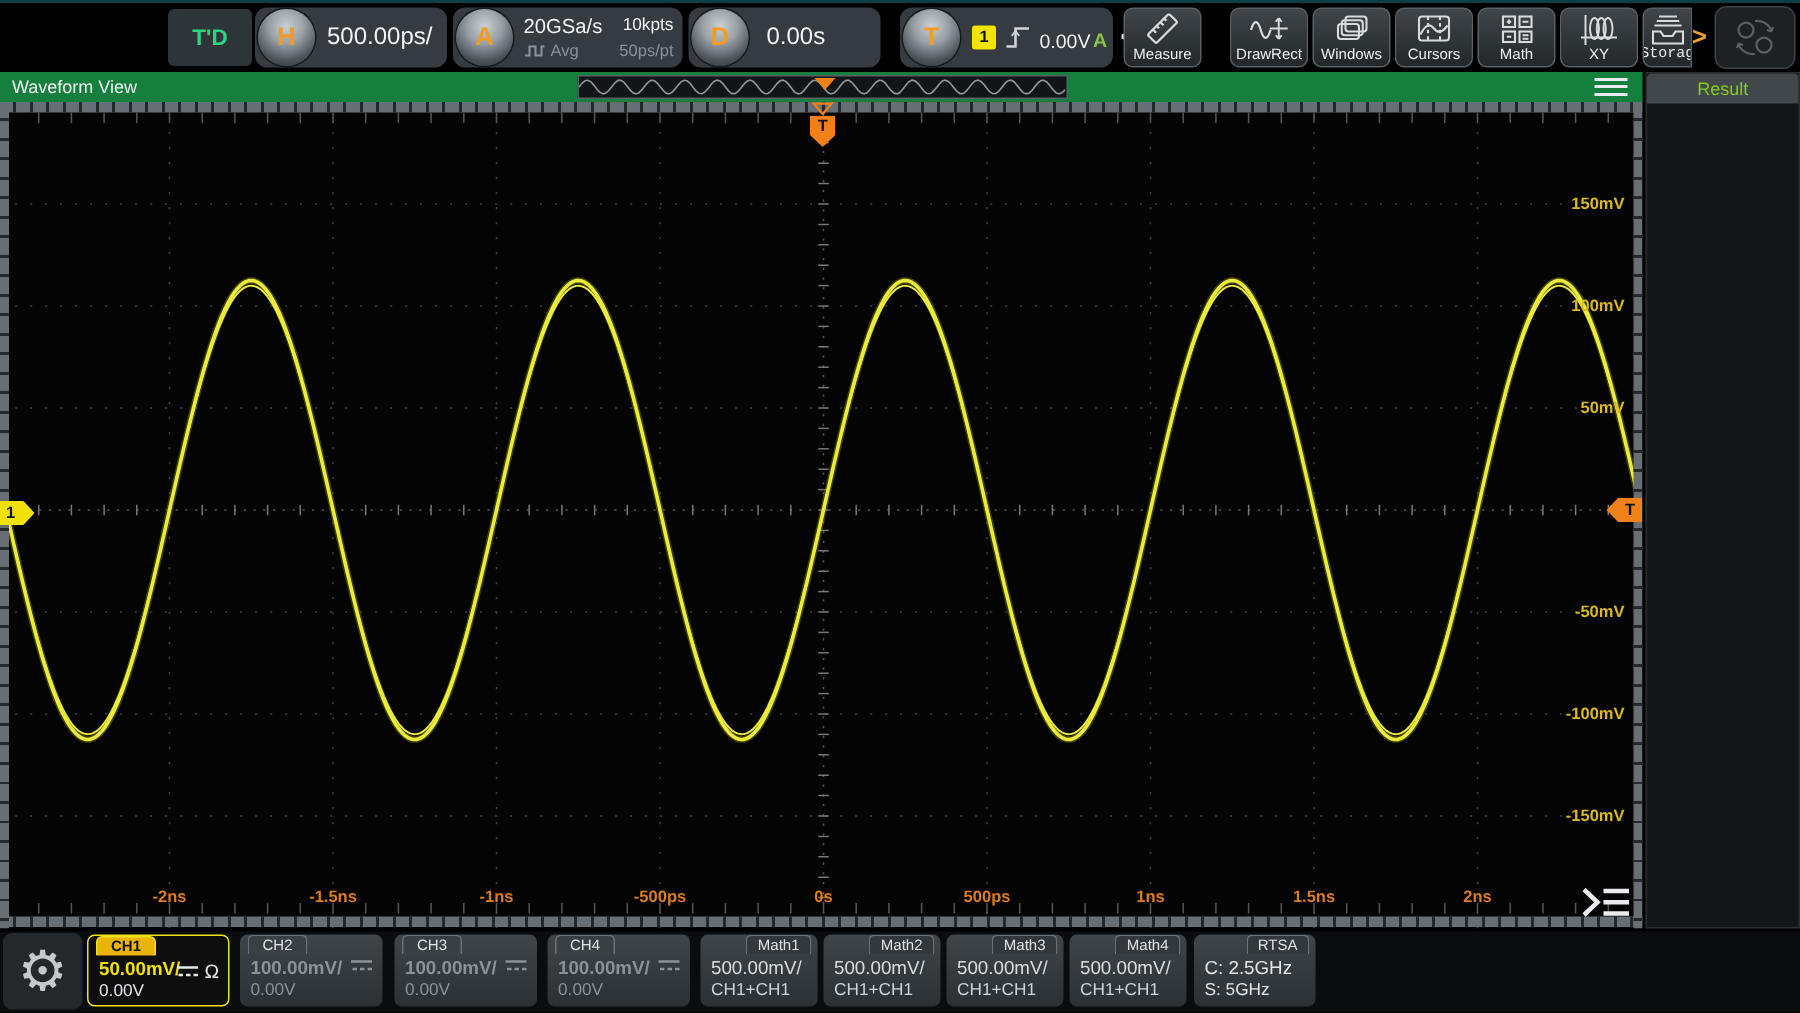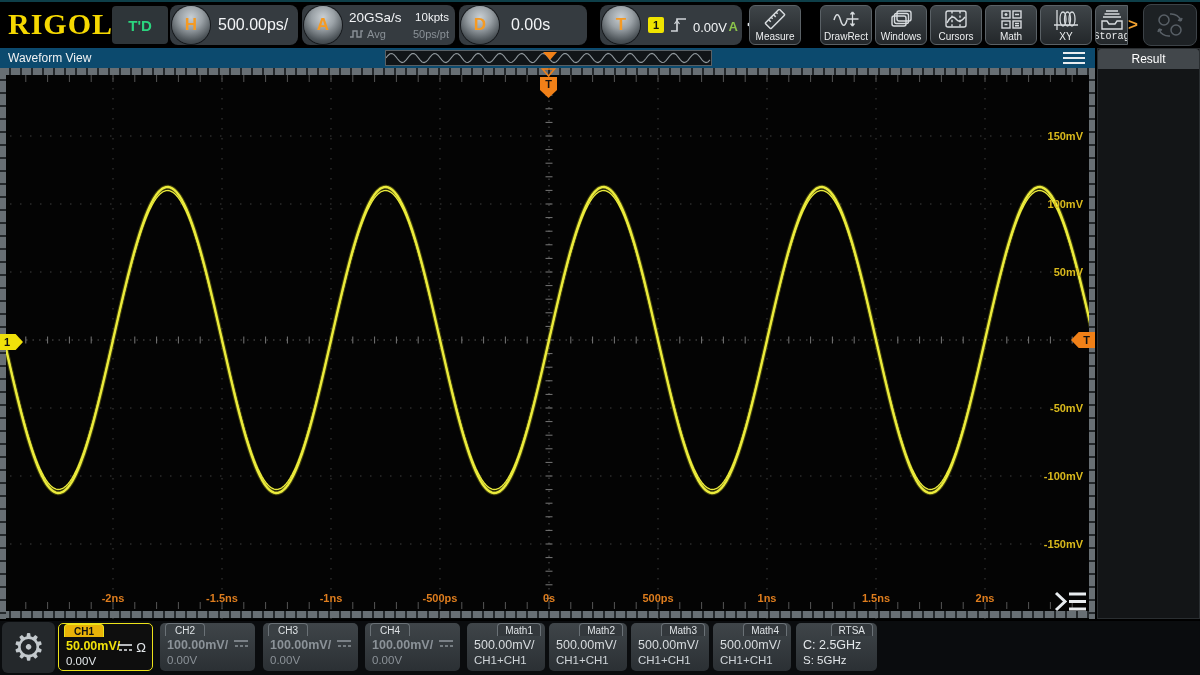--- a/index.html
+++ b/index.html
@@ -30,21 +30,21 @@
              background:linear-gradient(#3f4549,#23272a); border:1px solid #5a6166; border-radius:6px;
              display:flex; flex-direction:column; align-items:center; justify-content:flex-end;
              padding-bottom:2px; overflow:hidden; }
   .toolbtn svg { position:absolute; top:3px; }
   .toolbtn .lbl { color:#eceeef; font-size:10px; white-space:nowrap; }
   #swapbtn { position:absolute; left:1143px; top:2px; width:54px; height:42px; background:#1d2124;
              border:1px solid #3c4247; border-radius:8px; display:flex; align-items:center; justify-content:center; }
 
   
   #wave { position:absolute; left:0; top:48px; width:1095px; height:571px; }
-  #titlebar { position:absolute; left:0; top:0; width:1095px; height:20px; background:#0c4a6e; }
+  #titlebar { position:absolute; left:0; top:0; width:1095px; height:20px; background:#15803d; }
   #wv-title { position:absolute; left:8px; top:0; line-height:20px; font-size:12px; color:#f0f2f3; }
   #preview { position:absolute; left:385px; top:2px; width:327px; height:16px; background:#111518;
              border:1px solid #596065; }
   #pv-tri { position:absolute; left:157px; top:1px; width:0; height:0;
             border-left:7px solid transparent; border-right:7px solid transparent; border-top:8px solid #f08018; }
   #hamburger { position:absolute; right:10px; top:4px; width:22px; height:12px;
                background:repeating-linear-gradient(#e8ecef 0 2px, transparent 2px 5px); }
   #plot { position:absolute; left:0; top:20px; width:1095px; height:551px; background:#040404; overflow:hidden; }
   .ruler-h { position:absolute; left:0; width:1095px; height:7px; background:#686f74;
              background-image:repeating-linear-gradient(90deg, transparent 0 9px, #24282b 9px 11px); }
@@ -59,21 +59,21 @@
                 clip-path:polygon(100% 0,32% 0,0 50%,32% 100%,100% 100%); color:#111; font-size:11px; font-weight:bold;
                 display:flex; align-items:center; justify-content:flex-end; padding-right:5px; }
   #trig-pos { position:absolute; left:540px; top:9px; width:17px; height:21px; background:#f08018;
               clip-path:polygon(0 0,100% 0,100% 62%,50% 100%,0 62%); color:#111; font-size:11px; font-weight:bold;
               display:flex; justify-content:center; padding-top:1px; }
   #expand { position:absolute; left:1052px; top:521px; width:38px; height:25px; }
 
   
   #result { position:absolute; left:1097px; top:48px; width:103px; height:571px; background:#131517;
             border:1px solid #2a2e31; }
-  #result-hd { height:20px; background:#42474b; border-radius:3px 3px 0 0; color:#ffffff; font-size:12px;
+  #result-hd { height:20px; background:#42474b; border-radius:3px 3px 0 0; color:#84cc16; font-size:12px;
                display:flex; align-items:center; justify-content:center; }
   #counter-card { margin:4px 2px; background:#1e2225; border-radius:5px; padding:5px 4px; }
   #counter-title { font-size:12.5px; font-weight:bold; color:#eef1f3; }
   #counter-title .c1 { color:#e8cc15; }
   #counter-chip { margin-top:3px; background:#2c3135; border-radius:3px; padding:1px 3px; display:inline-block; }
   #counter-val { font-family:"DejaVu Sans Mono", monospace; font-weight:bold; font-size:15px;
                  color:#e8cc15; letter-spacing:.5px; }
   #counter-unit { font-size:12px; font-weight:bold; color:#e8cc15; }
   #counter-type { margin-top:3px; font-size:10.5px; color:#b3b9be; }
   #counter-type b { color:#e8ebed; font-weight:normal; }
@@ -103,21 +103,20 @@
             color:#eef1f3; text-align:center; padding-top:2px; }
   #sysrow1 { display:flex; align-items:center; justify-content:center; gap:5px; height:15px; }
   #lxi { font-style:italic; font-weight:bold; font-size:12px; }
   #rmt { font-size:10.5px; font-weight:bold; }
   .systime { font-size:12.5px; line-height:16px; }
 </style>
 </head>
 <body>
 
 <div id="topbar">
-  <div class="logo">RIGOL</div>
   <div class="tdbox">T'D</div>
 
   <div class="grp" style="left:170px;width:128px;">
     <div class="circle">H</div>
     <div class="val" style="left:48px;">500.00ps/</div>
   </div>
 
   <div class="grp" style="left:302px;width:153px;">
     <div class="circle">A</div>
     <div class="small-wh" style="left:47px;top:5px;font-size:13.5px;">20GSa/s</div>

